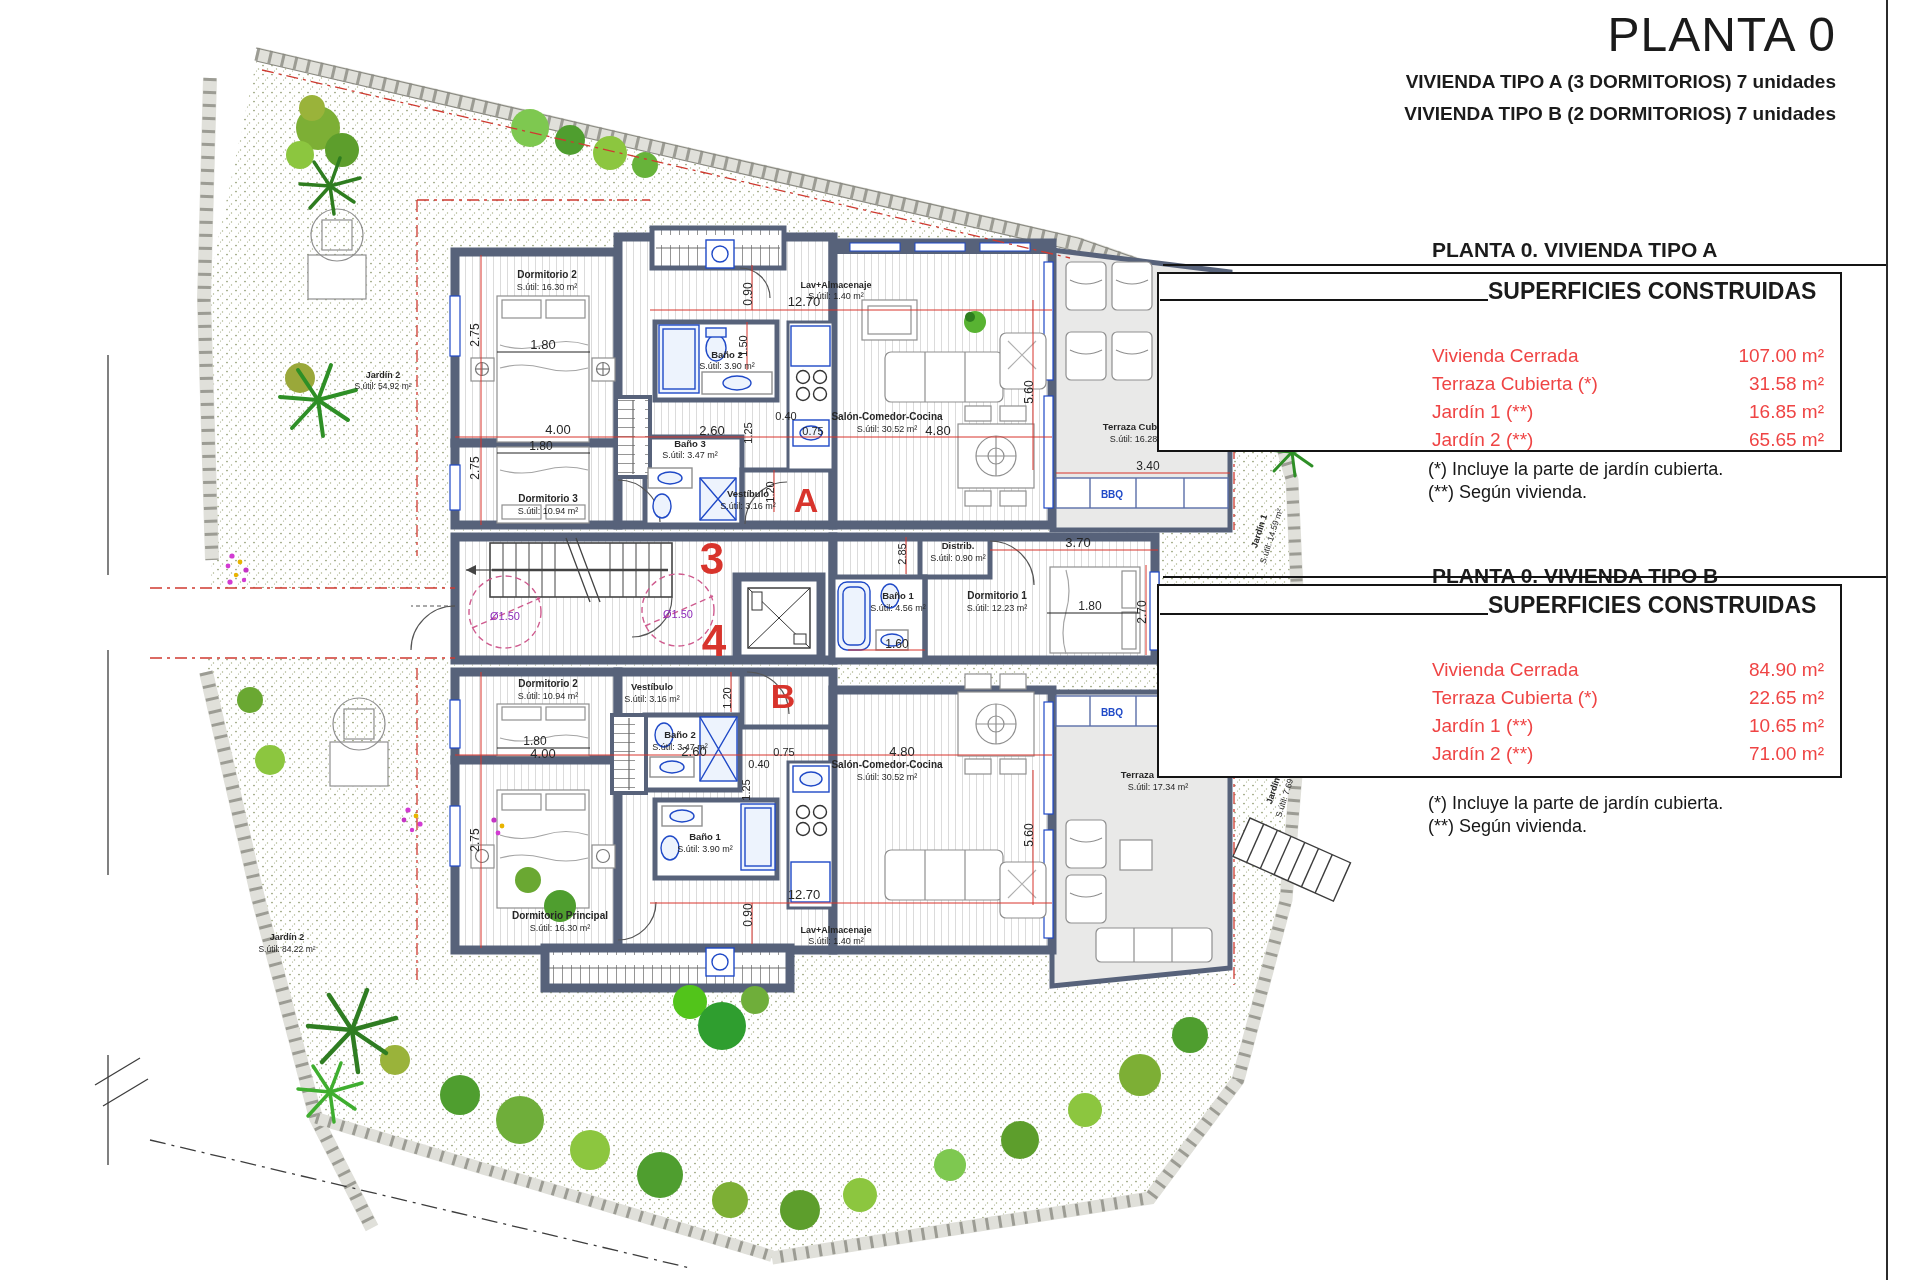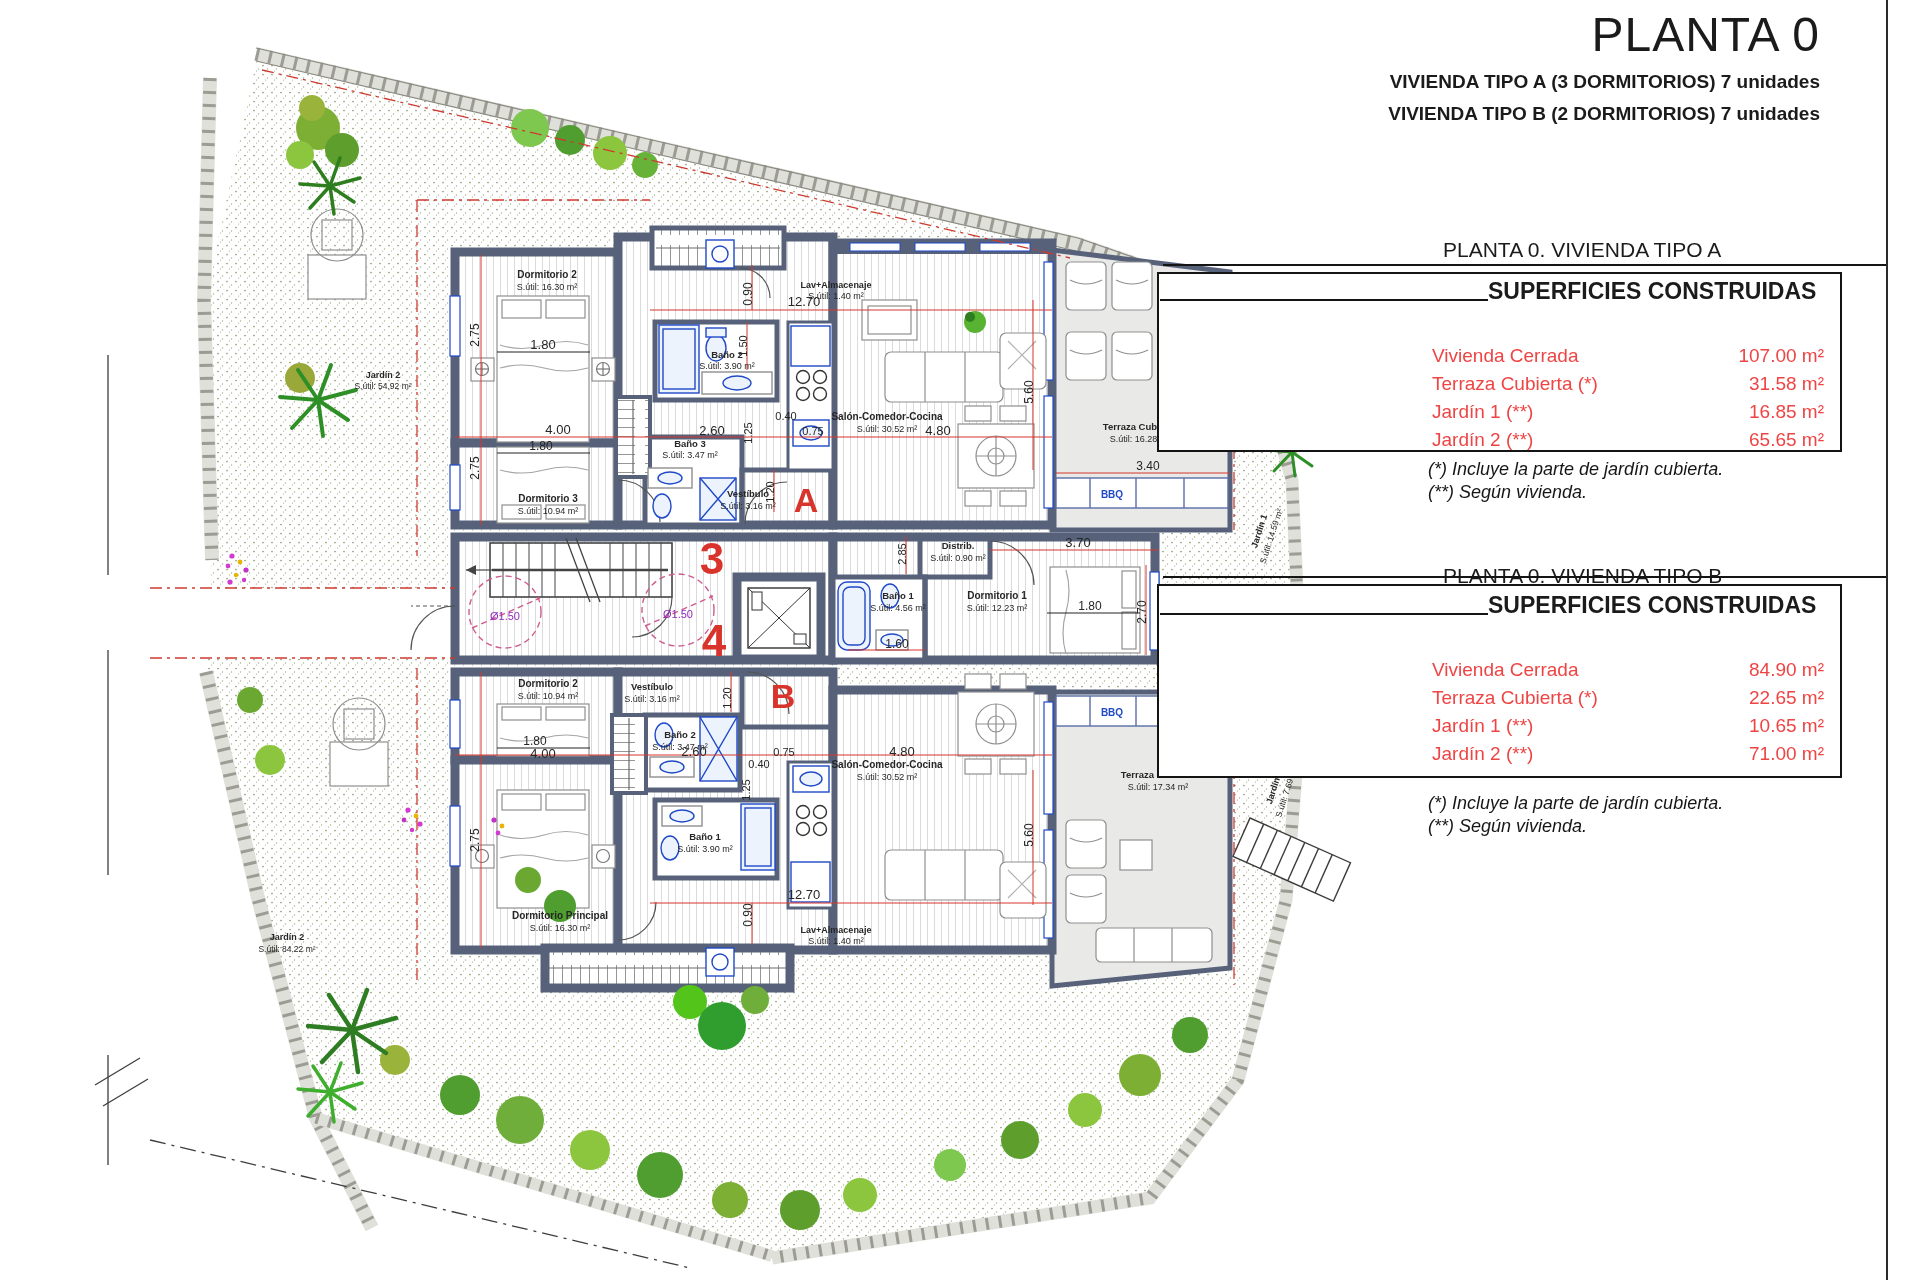--- a/index.html
+++ b/index.html
@@ -1,30 +1,30 @@
 <!DOCTYPE html>
 <html><head>
 <meta charset="utf-8">
 <style>
   html,body{margin:0;padding:0;background:#ffffff;}
   .page{position:relative;width:1920px;height:1280px;background:#fff;overflow:hidden;
         font-family:"Liberation Sans",sans-serif;color:#1b1b1b;}
   .plan-wrap{position:absolute;left:0;top:0;width:1920px;height:1280px;}
-  .title-block{position:absolute;top:10px;right:100px;text-align:right;line-height:1.05;}
+  .title-block{position:absolute;top:10px;right:84px;text-align:right;line-height:1.05;}
   .title-block .main{font-size:48px;font-weight:400;letter-spacing:1px;}
   .title-block .sub{font-size:19px;font-weight:700;margin-top:12px;}
   .vrule{position:absolute;left:1886px;top:0;width:2px;height:1280px;background:#2b2b2b;}
-  .sec-header{position:absolute;left:1432px;font-size:21px;font-weight:400;white-space:nowrap;margin-left:11px;}
+  .sec-header{position:absolute;left:1432px;font-size:21px;font-weight:700;white-space:nowrap;}
   .sec-underline{position:absolute;left:1163px;width:723px;height:2px;background:#141414;}
   .sup-box{position:absolute;left:1157px;width:681px;border:2px solid #141414;background:#fff;}
   .sup-title{position:absolute;left:1488px;font-size:23px;font-weight:700;white-space:nowrap;}
   .sup-line{position:absolute;left:1160px;width:328px;height:2px;background:#141414;}
   .rows{position:absolute;left:1432px;width:392px;}
   .row{display:flex;justify-content:space-between;font-size:19px;color:#ef4444;height:28px;line-height:28px;}
-  .notes{position:absolute;left:1428px;font-size:18px;color:#161616;line-height:23px;font-style:italic;}
+  .notes{position:absolute;left:1428px;font-size:18px;color:#161616;line-height:23px;}
 </style>
 </head>
 <body>
 
 <div class="page">
 
 <svg class="plan-wrap" width="1920" height="1280" viewBox="0 0 1920 1280" xmlns="http://www.w3.org/2000/svg">
   <defs>
     <pattern id="stipple" width="9" height="9" patternUnits="userSpaceOnUse">
       <rect width="9" height="9" fill="#ffffff"></rect>

